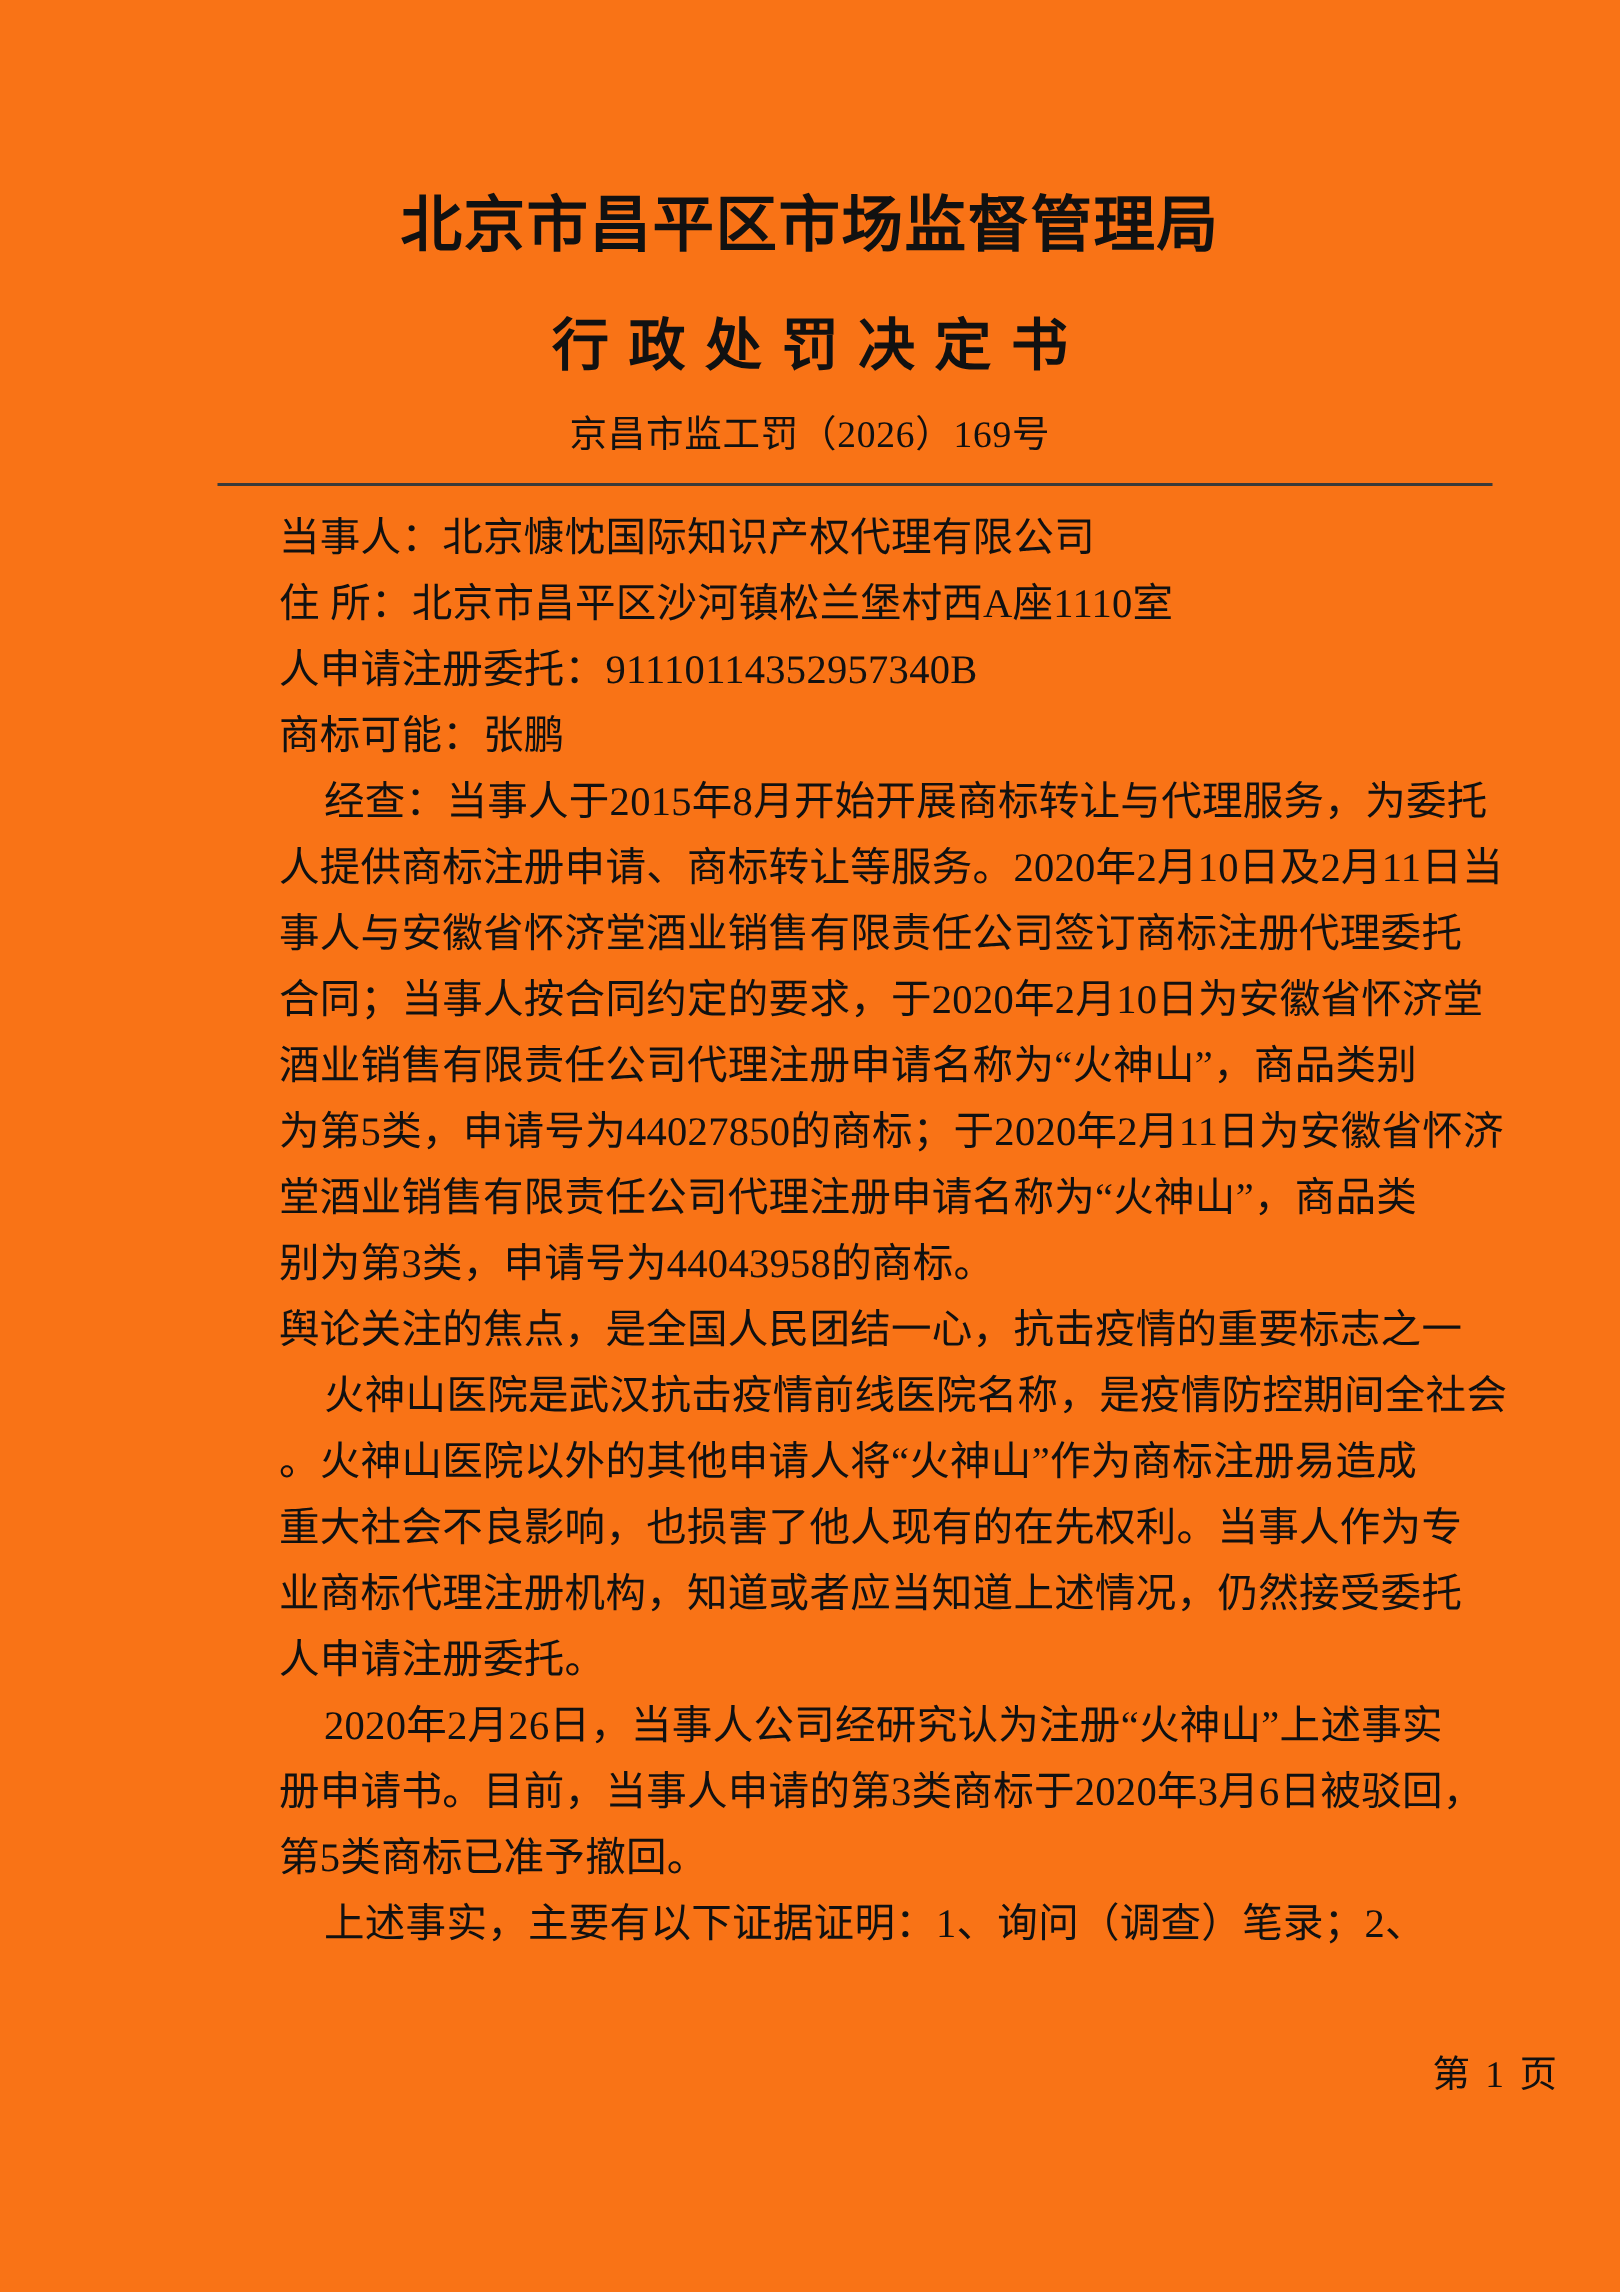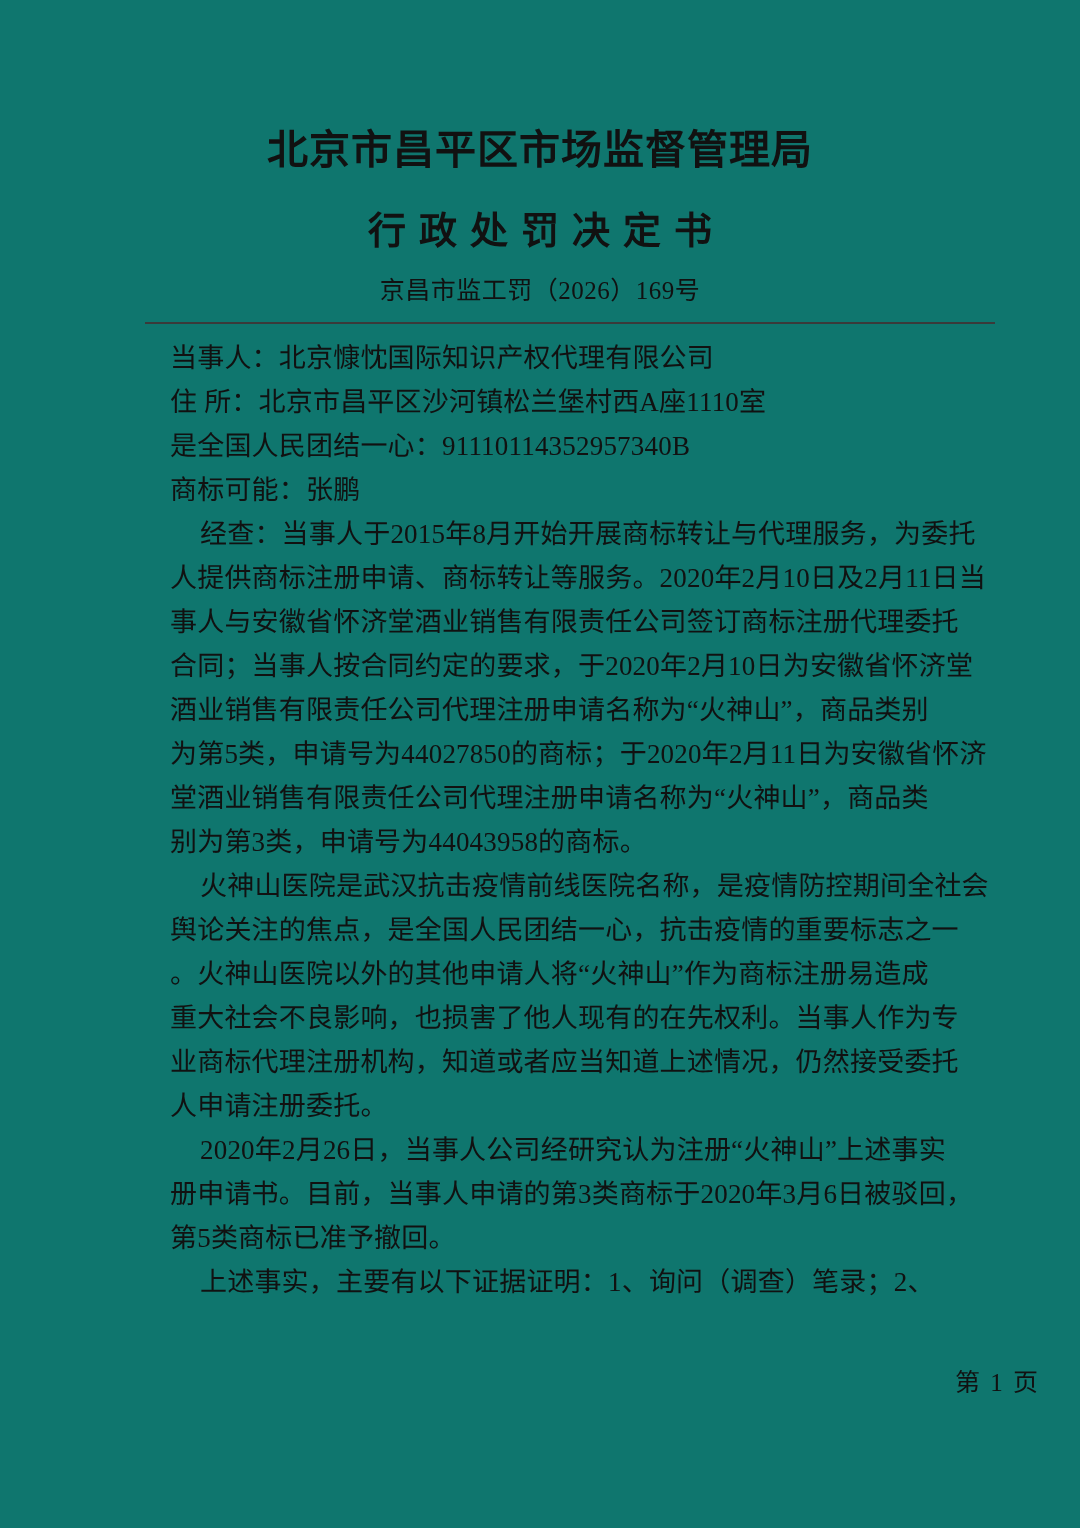--- a/index.html
+++ b/index.html
@@ -6,21 +6,21 @@
   html, body {
     margin: 0;
     padding: 0;
     background: #ffffff;
   }
   .page {
     position: relative;
     width: 1080px;
     height: 1528px;
     margin: 0 auto;
-    background: #0f766e;
+    background: #f97316;
     color: #111111;
     font-family: "Liberation Serif", "DejaVu Serif", serif;
     overflow: hidden;
   }
 
   
   .header {
     padding-top: 126px;
     text-align: center;
   }
@@ -54,21 +54,21 @@
     left: 145px;
     top: 322px;
     width: 850px;
     height: 0;
     border-top: 2px solid #3a3a3a;
   }
 
   
   .body-block {
     position: absolute;
-    left: 170px;
+    left: 186px;
     top: 336px;
     width: 826px;
   }
   .line {
     font-size: 27px;
     line-height: 44px;
     letter-spacing: 0.2px;
     white-space: nowrap;
   }
   .indent {
@@ -103,38 +103,38 @@
   </div>
 
   <div class="rule"></div>
 
   <div class="body-block">
 
     <div class="line">当事人：北京慷忱国际知识产权代理有限公司</div>
 
     <div class="line">住 所：北京市昌平区沙河镇松兰堡村西A座1110室</div>
 
-    <div class="line">是全国人民团结一心：91110114352957340B</div>
+    <div class="line">人申请注册委托：91110114352957340B</div>
 
     <div class="line">商标可能：张鹏</div>
 
     <div>
       <div class="line indent">经查：当事人于2015年8月开始开展商标转让与代理服务，为委托</div>
       <div class="line">人提供商标注册申请、商标转让等服务。2020年2月10日及2月11日当</div>
       <div class="line">事人与安徽省怀济堂酒业销售有限责任公司签订商标注册代理委托</div>
       <div class="line">合同；当事人按合同约定的要求，于2020年2月10日为安徽省怀济堂</div>
       <div class="line">酒业销售有限责任公司代理注册申请名称为“火神山”，商品类别</div>
       <div class="line">为第5类，申请号为44027850的商标；于2020年2月11日为安徽省怀济</div>
       <div class="line">堂酒业销售有限责任公司代理注册申请名称为“火神山”，商品类</div>
       <div class="line">别为第3类，申请号为44043958的商标。</div>
     </div>
 
     <div>
+      <div class="line">舆论关注的焦点，是全国人民团结一心，抗击疫情的重要标志之一</div>
       <div class="line indent">火神山医院是武汉抗击疫情前线医院名称，是疫情防控期间全社会</div>
-      <div class="line">舆论关注的焦点，是全国人民团结一心，抗击疫情的重要标志之一</div>
       <div class="line">。火神山医院以外的其他申请人将“火神山”作为商标注册易造成</div>
       <div class="line">重大社会不良影响，也损害了他人现有的在先权利。当事人作为专</div>
       <div class="line">业商标代理注册机构，知道或者应当知道上述情况，仍然接受委托</div>
       <div class="line">人申请注册委托。</div>
     </div>
 
     <div>
       <div class="line indent">2020年2月26日，当事人公司经研究认为注册“火神山”上述事实</div>
       <div class="line">册申请书。目前，当事人申请的第3类商标于2020年3月6日被驳回，</div>
       <div class="line">第5类商标已准予撤回。</div>

